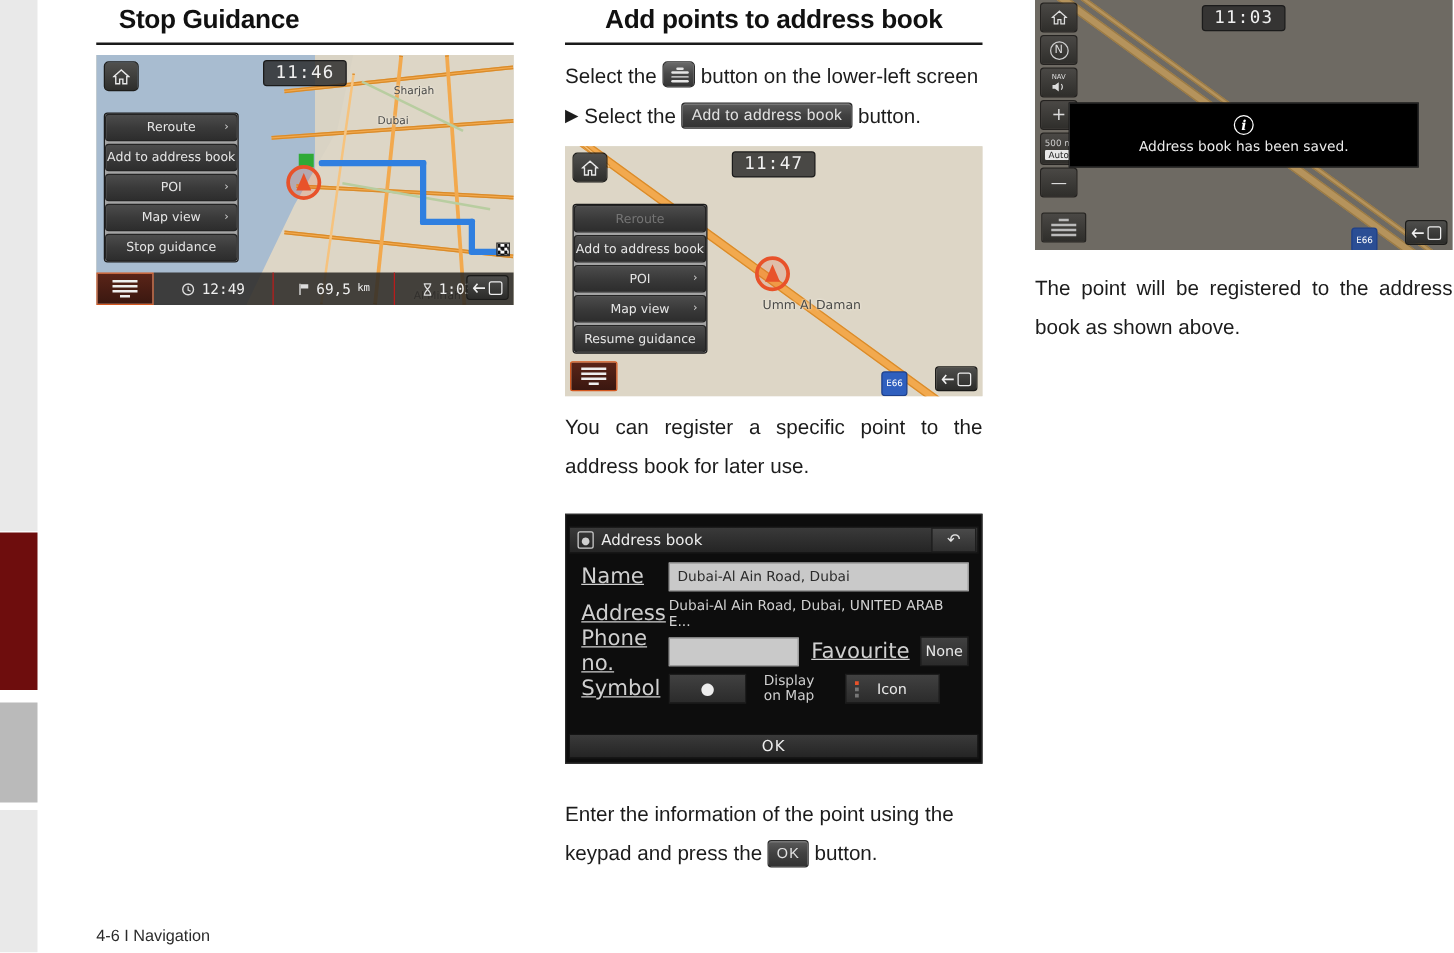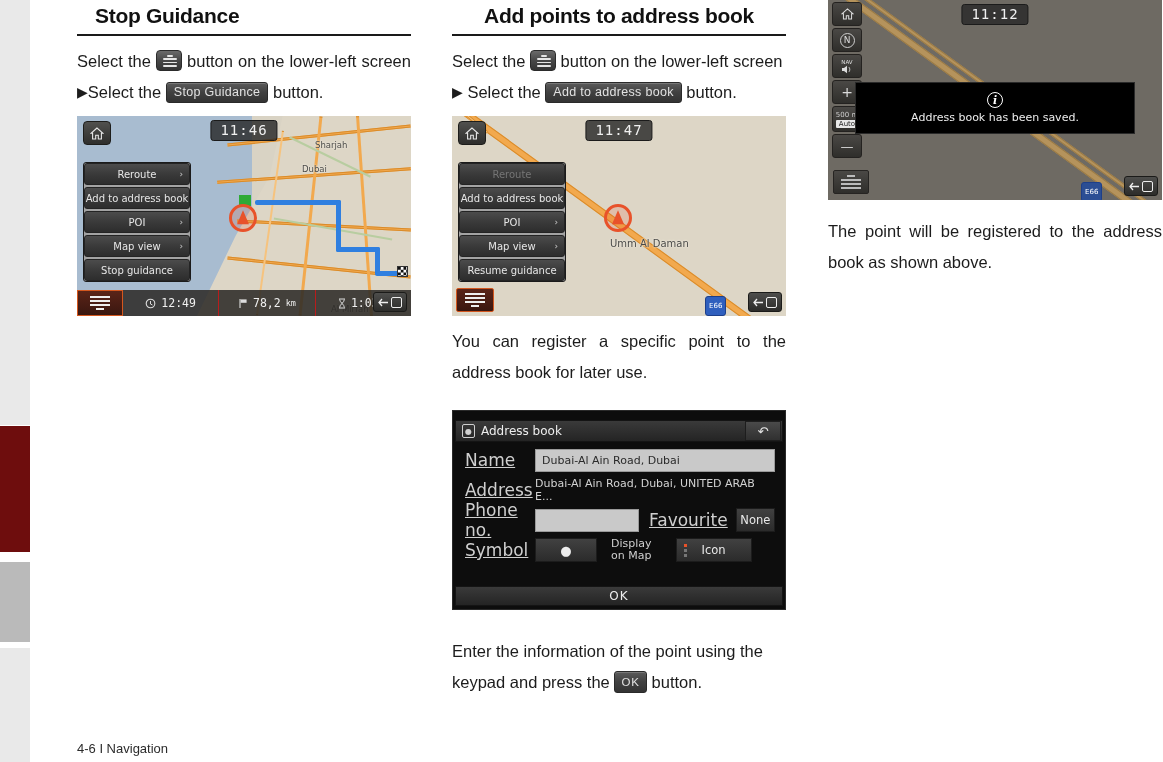--- a/index.html
+++ b/index.html
@@ -302,28 +302,20 @@
     <div class="edge-seg" style="top:562px;height:80px;background:#bababa;"></div>
     <div class="edge-seg" style="top:648px;height:114px;background:#e9e9e9;"></div>
   </div>
 
   <div class="col col-left">
 
     <div class="section-head">
       <span class="htxt">Stop Guidance</span>
     </div>
 
-    <p class="body">
-      <span>Select the</span>
-      <span class="icon-chip"><i class="cap"></i><i class="b1"></i><i class="b2"></i><i class="b3"></i></span>
-      <span>button on the lower-left screen</span>
-      <span class="tri">▶</span><span>Select the</span>
-      <span class="chip">Stop Guidance</span>
-      <span>button.</span>
-    </p>
 
     <div class="shot" style="margin-top:8px;">
       <div class="map-bg">
         <div class="sea" style="left:0;top:0;width:175px;height:200px;"></div>
         <div class="land" style="left:120px;top:0;width:214px;height:200px;
              clip-path: polygon(40% 0, 100% 0, 100% 100%, 0 100%, 18% 60%, 34% 30%);"></div>
         <div class="road" style="left:150px;top:18px;width:184px;height:3px;transform:rotate(-6deg);"></div>
         <div class="road" style="left:140px;top:58px;width:194px;height:3px;transform:rotate(-4deg);"></div>
         <div class="road" style="left:160px;top:108px;width:174px;height:3px;transform:rotate(3deg);"></div>
         <div class="road" style="left:150px;top:150px;width:184px;height:3px;transform:rotate(6deg);"></div>
@@ -377,21 +369,21 @@
                 <circle cx="5.5" cy="5.5" r="4.3" fill="none" stroke="#ddd" stroke-width="1.1"></circle>
                 <path d="M5.5 3v3l2 1" stroke="#ddd" stroke-width="1" fill="none"></path>
               </svg>
             <span>12:49</span>
           </div>
           <div class="infocell">
             <svg width="10" height="11" viewBox="0 0 10 11">
                 <path d="M2 1v9" stroke="#ddd" stroke-width="1.1"></path>
                 <path d="M2.6 1.4h6v3.4h-6z" fill="#ddd"></path>
               </svg>
-            <span>78,2</span>
+            <span>69,5</span>
             <span class="u">km</span>
           </div>
           <div class="infocell">
             <svg width="8" height="11" viewBox="0 0 8 11">
                 <path d="M1 1h6M1 10h6M1.6 1.4c0 3 4.8 5 4.8 8.2M6.4 1.4c0 3-4.8 5-4.8 8.2" stroke="#ddd" stroke-width="1" fill="none"></path>
               </svg>
             <span>1:03</span>
             <span class="u">h</span>
           </div>
         </div>
@@ -511,21 +503,21 @@
   <div class="col col-right">
 
     <div class="shot dim">
       <div class="map-bg">
         <div style="position:absolute;inset:0;background:#6e6a63;"></div>
         <div class="road" style="left:10px;top:-14px;width:420px;height:7px;transform:rotate(36deg);transform-origin:0 0;background:#b5935c;border-color:#9a7a45;"></div>
         <div class="road" style="left:24px;top:-14px;width:420px;height:4px;transform:rotate(36deg);transform-origin:0 0;background:#b5935c;border-color:#9a7a45;"></div>
         <div class="shield" style="left:253px;top:182px;background:#2b4e94;">E66</div>
       </div>
 
-      <div class="clock">11:12</div>
+      <div class="clock">11:03</div>
 
       <div class="sidebtns">
         <div class="sbtn">
           <svg width="13" height="12" viewBox="0 0 14 13">
               <path d="M7 1L1 6.3h1.6V12h3.1V8.3h2.6V12h3.1V6.3H13z" fill="none" stroke="#dcdcdc" stroke-width="1.1"></path>
             </svg>
         </div>
         <div class="sbtn">
           <span style="border:1px solid #cfcfcf;border-radius:50%;width:15px;height:15px;display:flex;align-items:center;justify-content:center;font-size:9px;">N</span>
         </div>

